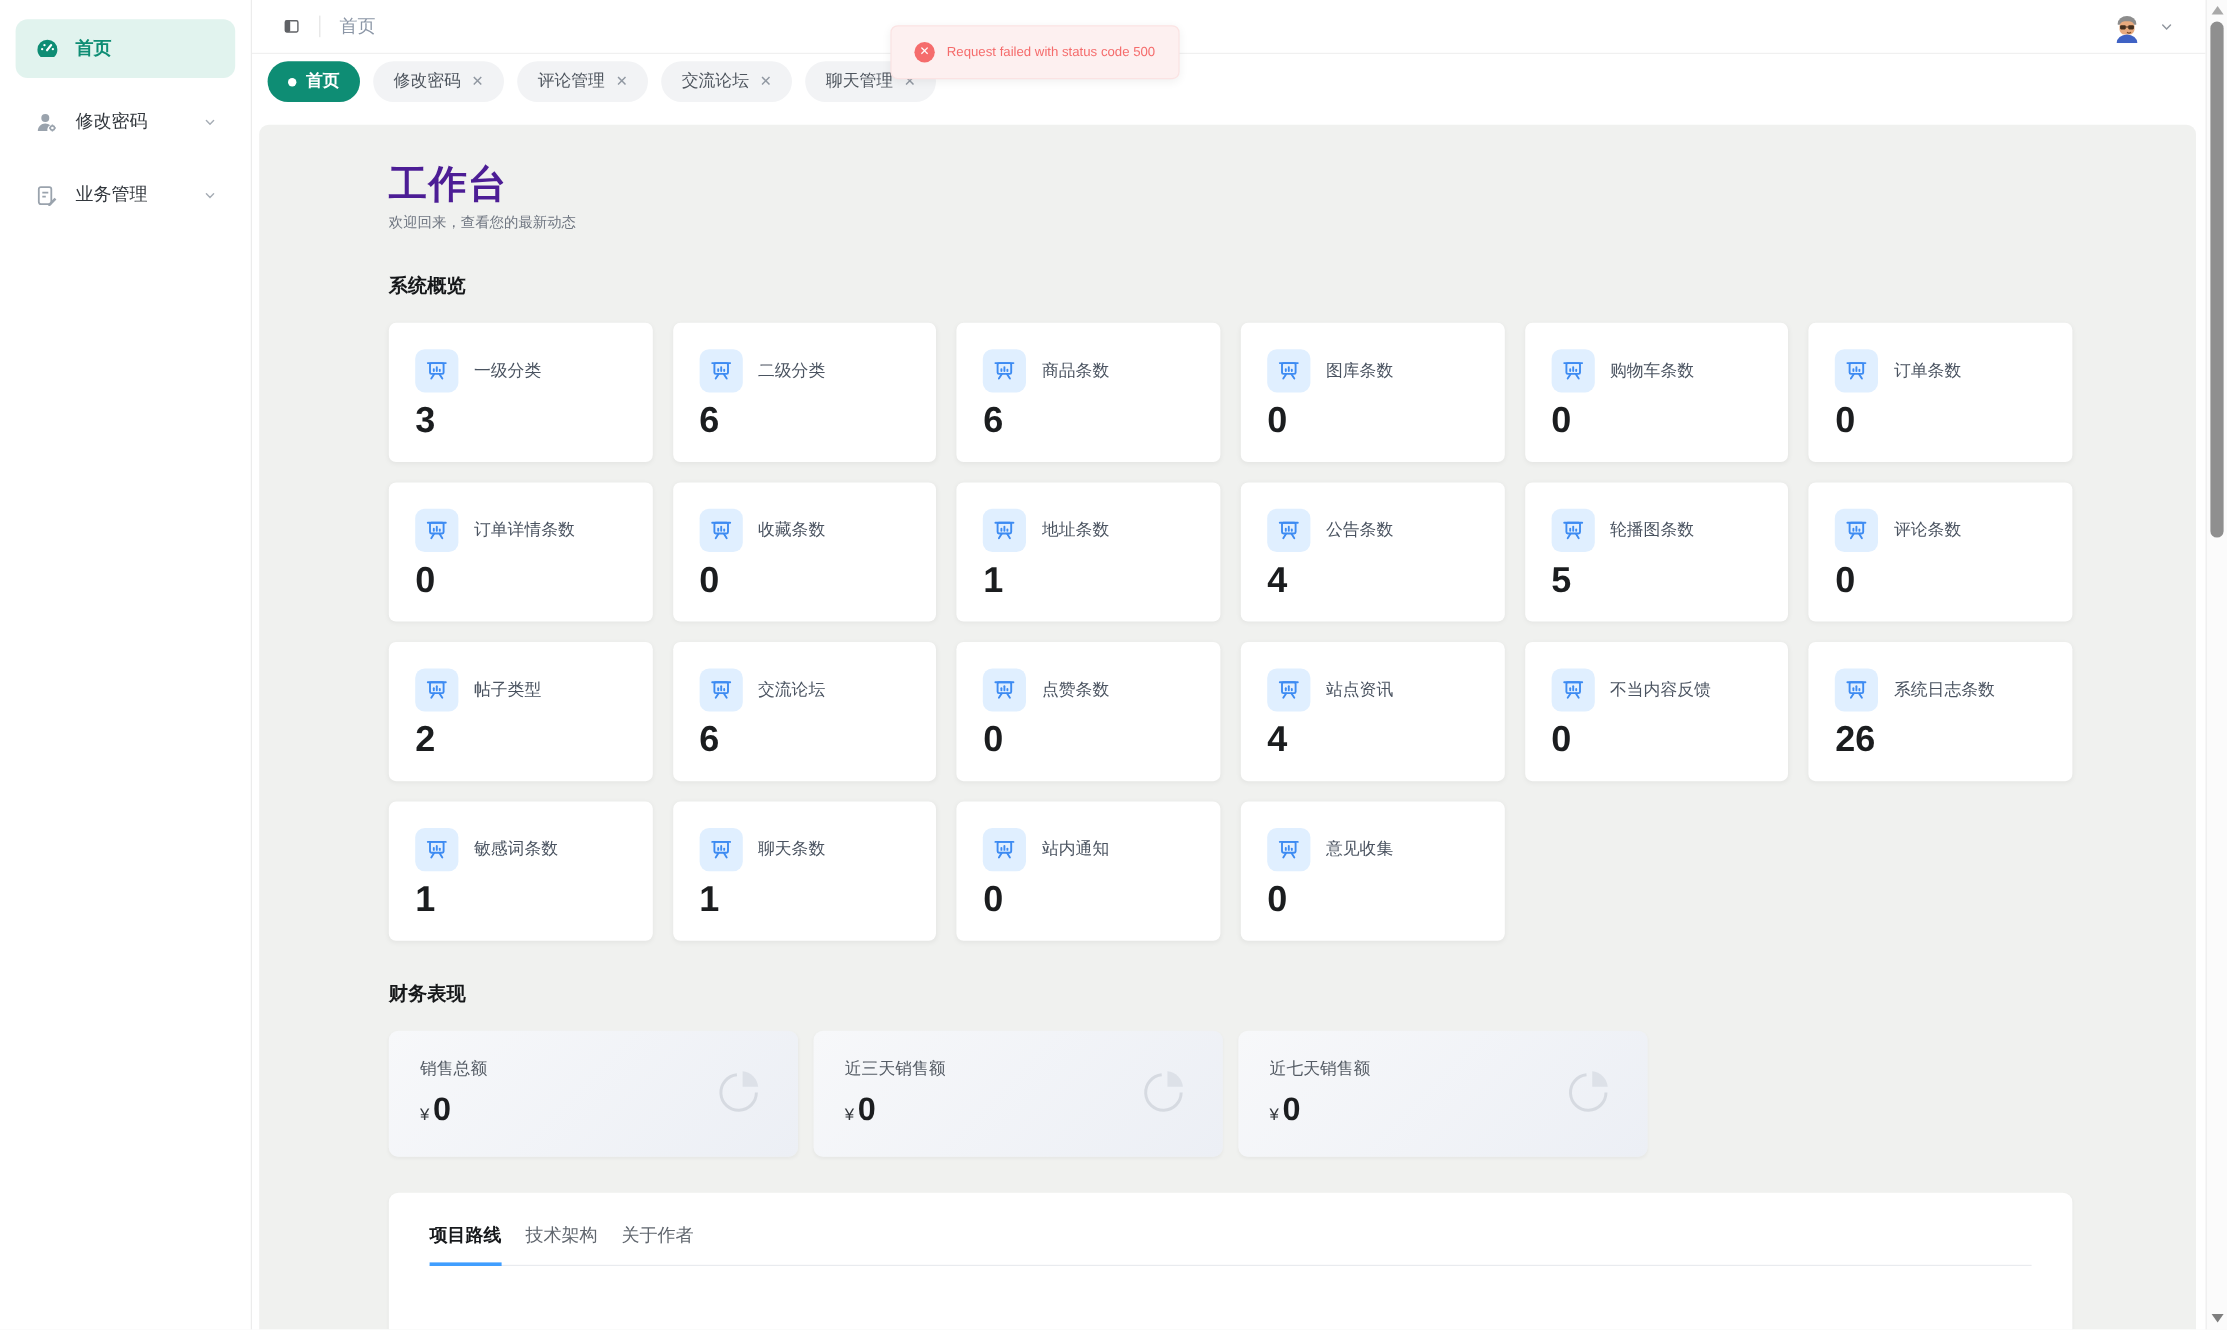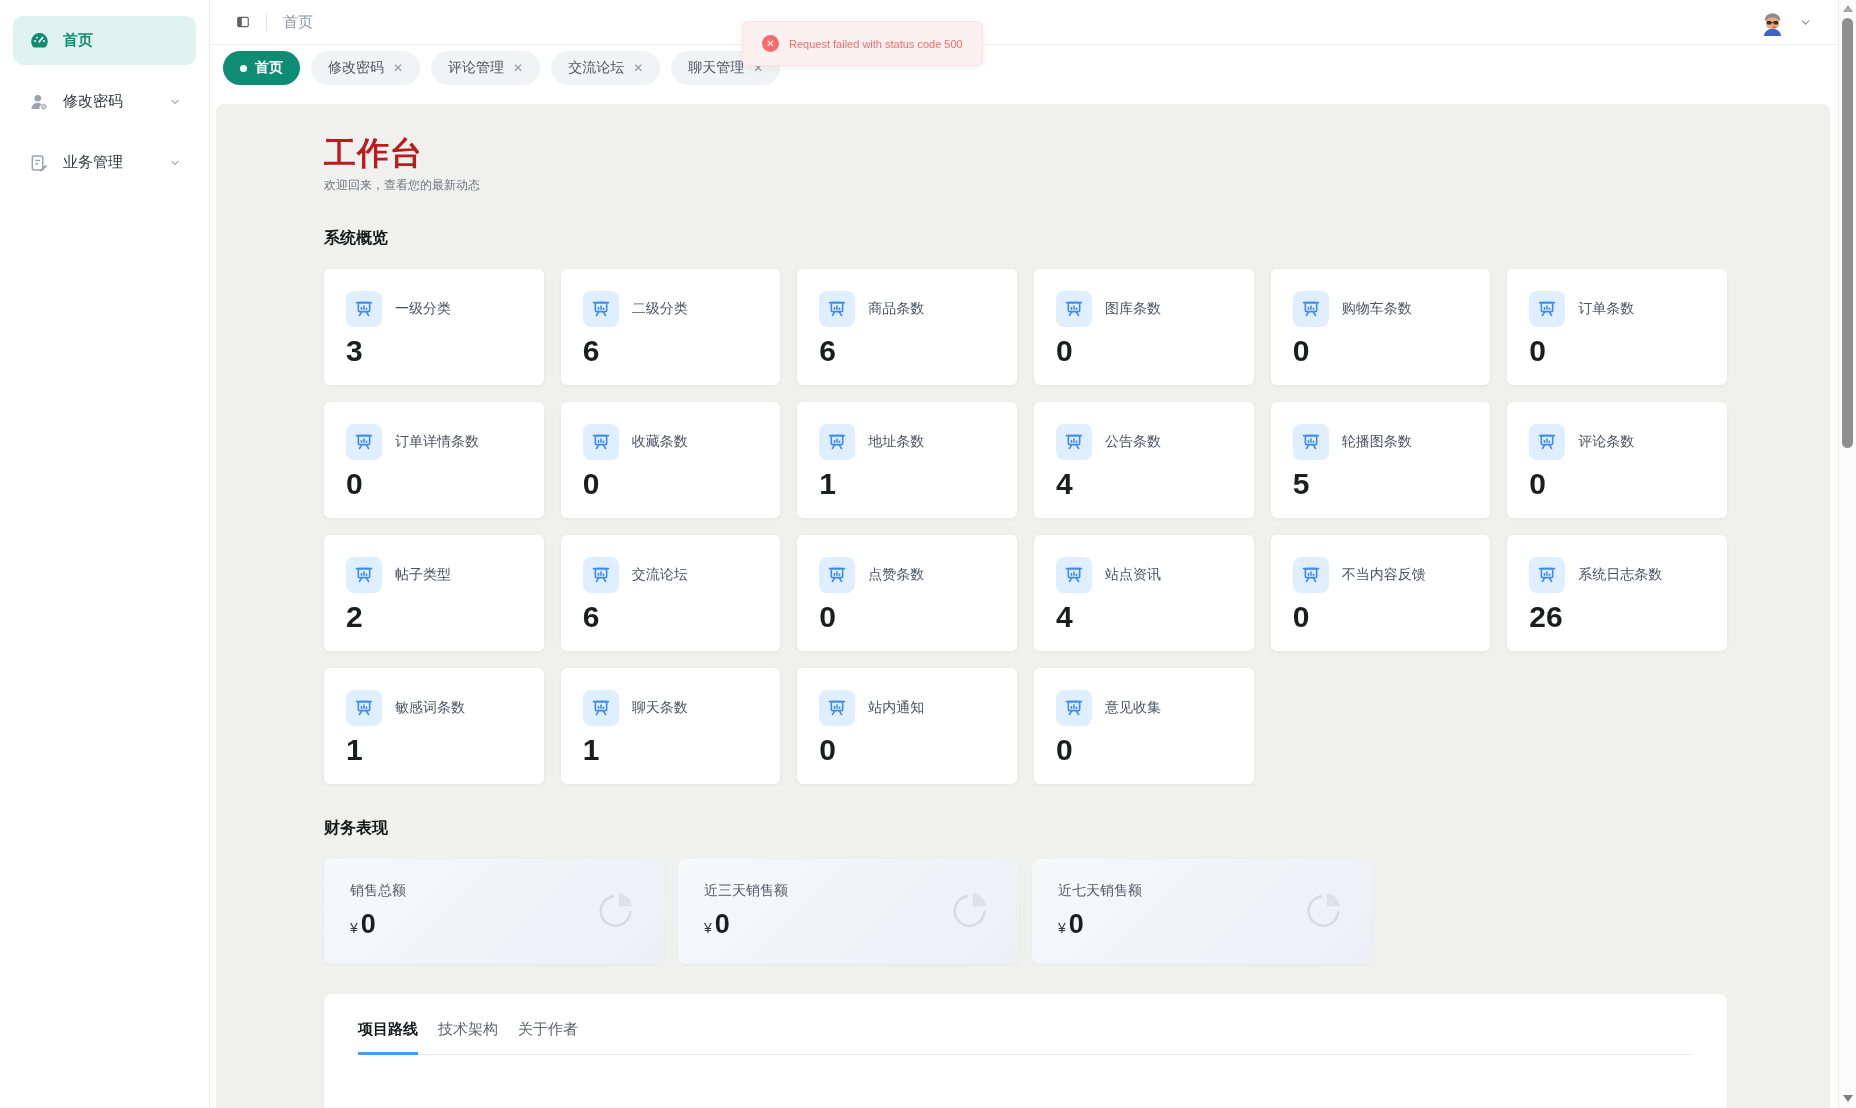--- a/index.html
+++ b/index.html
@@ -29,21 +29,21 @@
   .tagbar { height:46px; flex:none; display:flex; align-items:center; gap:11px; padding-left:13px; background:#fff; }
   .tag { height:34px; display:flex; align-items:center; padding:0 17px; border-radius:17px; background:#f2f3f5; font-size:14px; color:#4e555e; cursor:pointer; white-space:nowrap; }
   .tag .close { margin-left:9px; font-size:12px; color:#9097a1; line-height:1; cursor:pointer; }
   .tag.active { background:#0e8d74; color:#fff; font-weight:700; }
   .tag.active .dot { width:7px; height:7px; border-radius:50%; background:#fff; margin-right:8px; }
 
   .page-wrap { flex:1; background:#fff; padding:13px 8px 0 6px; min-height:0; }
   .page { background:#f0f1ef; border-radius:8px 8px 0 0; height:100%; padding:28px 103px 0 108px; overflow:hidden; }
 
   
-  .wb-title { font-size:32px; font-weight:700; color:#b91c1c; letter-spacing:1px; }
+  .wb-title { font-size:32px; font-weight:700; color:#4c1d95; letter-spacing:1px; }
   .wb-sub { font-size:12px; color:#6f7681; margin-top:1px; }
   .sec-title { font-size:16px; font-weight:700; color:#16181a; margin-top:34px; margin-bottom:20px; }
 
   .stat-grid { display:grid; grid-template-columns:repeat(6,1fr); gap:17px; }
   .stat-card { background:#fff; border-radius:6px; height:116px; padding:22px 22px; box-shadow:0 1px 4px rgba(0,0,0,.05); }
   .stat-head { display:flex; align-items:center; }
   .stat-ic { width:36px; height:36px; border-radius:8px; background:#e0efff; display:flex; align-items:center; justify-content:center; flex:none; }
   .stat-label { font-size:14px; color:#4a5360; margin-left:13px; white-space:nowrap; }
   .stat-value { font-size:30px; font-weight:700; color:#1b1d1f; margin-top:9px; line-height:1; }
 

